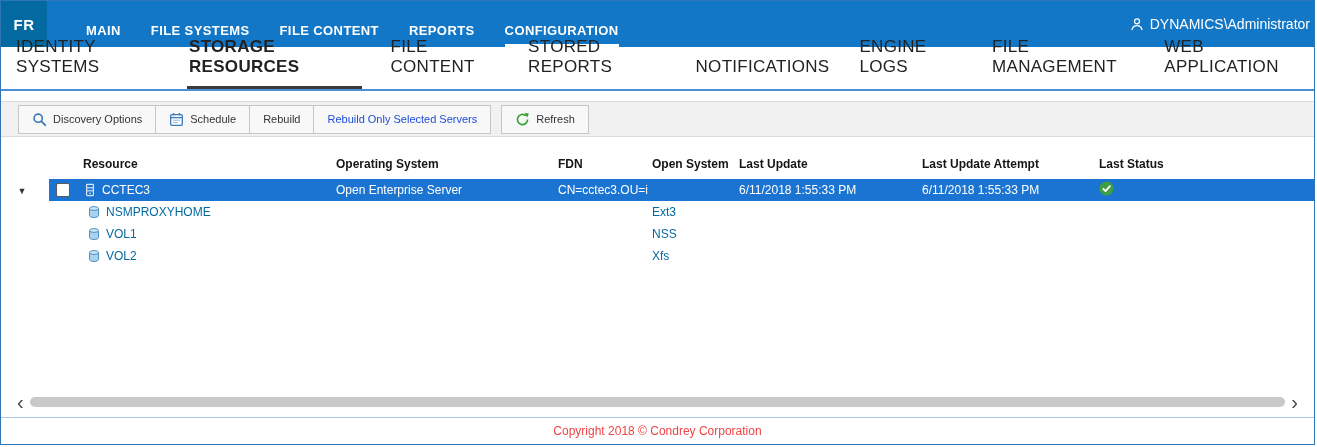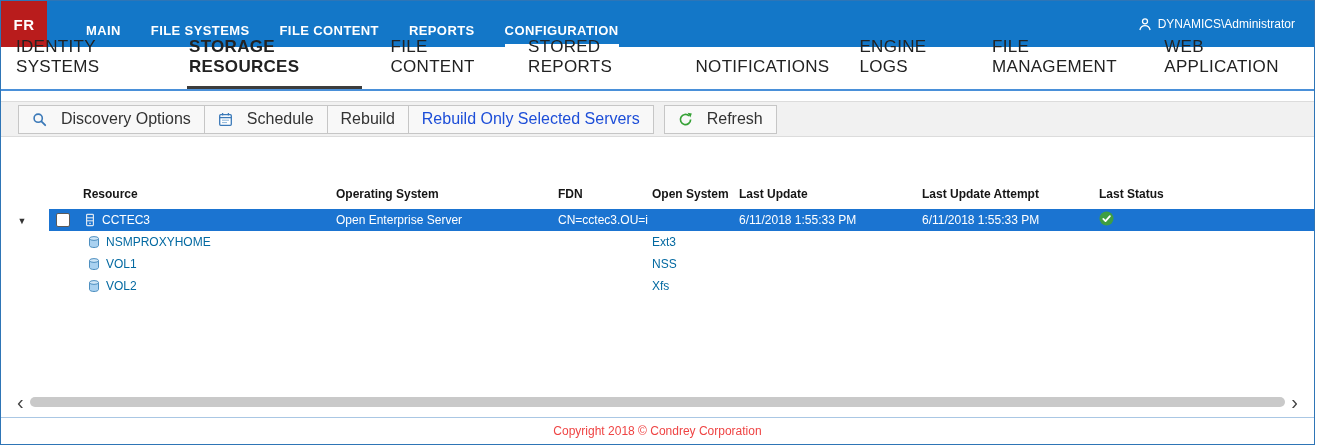--- a/index.html
+++ b/index.html
@@ -1,43 +1,43 @@
 <!DOCTYPE html>
 <html><head>
 <meta charset="utf-8">
 <style>
   * { margin:0; padding:0; box-sizing:border-box; }
   body { font-family:"Liberation Sans", sans-serif; background:#fff; }
   .page { width:1315px; height:445px; border:1px solid #2e75b6; display:flex; flex-direction:column; background:#fff; overflow:hidden; }
 
   
   .topbar { height:46px; background:#1377c8; display:flex; align-items:stretch; flex:0 0 auto; }
-  .logo { width:46px; background:#b91c1c; color:#fff; font-weight:bold; font-size:15px; display:flex; align-items:center; justify-content:center; letter-spacing:0.5px; }
+  .logo { width:46px; background:#0369a1; color:#fff; font-weight:bold; font-size:15px; display:flex; align-items:center; justify-content:center; letter-spacing:0.5px; }
   .mainnav { display:flex; align-items:stretch; margin-left:39px; }
   .nav-item { display:flex; align-items:center; color:#fff; font-size:13px; font-weight:600; letter-spacing:0.4px; margin-right:30px; border-bottom:3px solid transparent; padding-top:15px; cursor:default; }
   .nav-item.active { font-weight:bold; border-bottom-color:#fff;text-align:center; }
-  .userbox { margin-left:auto; display:flex; align-items:center; gap:6px; color:#fff; font-size:12px; padding-right:19px; }
+  .userbox { margin-left:auto; display:flex; align-items:center; gap:6px; color:#fff; font-size:14px; padding-right:4px; }
 
   
   .tabbar { height:44px; display:flex; justify-content:center; align-items:flex-end; border-bottom:2px solid #4a90d9; flex:0 0 auto; background:#fff; }
   .tab { font-size:17px; color:#222; letter-spacing:0.3px; margin:0 13px; padding:0 2px 9px 2px; border-bottom:3px solid transparent; cursor:default; }
   .tab.active { font-weight:bold; border-bottom-color:#3c3c3c; }
 
   
   .toolbar { margin-top:10px; height:36px; background:#f1f1f1; border-top:1px solid #dcdcdc; border-bottom:1px solid #dcdcdc; display:flex; align-items:center; padding-left:17px; flex:0 0 auto; }
-  .tbtn { height:29px; display:flex; align-items:center; gap:14px; padding:0 13px; background:#f8f8f8; border:1px solid #c6c6c6; font-size:16px; color:#333; margin-left:-1px; cursor:default; }
+  .tbtn { height:29px; display:flex; align-items:center; gap:6px; padding:0 13px; background:#f8f8f8; border:1px solid #c6c6c6; font-size:11px; color:#333; margin-left:-1px; cursor:default; }
   .tbtn:first-child { margin-left:0; }
   .tbtn.disabled { color:#1d4ed8;justify-content:center; }
   .tbtn.gap { margin-left:10px; }
   .tbtn svg { flex:0 0 auto; }
 
   
   .table { margin-top:12px; font-size:12px; flex:0 0 auto; }
   .thead, .trow { display:grid; grid-template-columns:48px 34px 253px 222px 94px 87px 183px 177px 1fr; align-items:center; }
-  .thead { height:30px; font-weight:bold; color:#161616;margin-top:30px; }
+  .thead { height:30px; font-weight:bold; color:#161616; }
   .trow { height:22px; color:#0369a1; }
   .trow.selected { background:linear-gradient(to right, #fff 48px, #1b74d1 48px); color:#fff; }
   .cell { white-space:nowrap; overflow:hidden; padding-right:6px; }
   .c-exp { text-align:center; }
   .tri { font-size:9px; color:#333; }
   .c-chk { display:flex; justify-content:center; }
   .checkbox { width:14px; height:14px; background:#fff; border:1px solid #5a5a5a; border-radius:2px; display:inline-block; }
   .c-res { display:flex; align-items:center; gap:5px; }
   .c-res.indent svg { margin-left:4px; }
 

